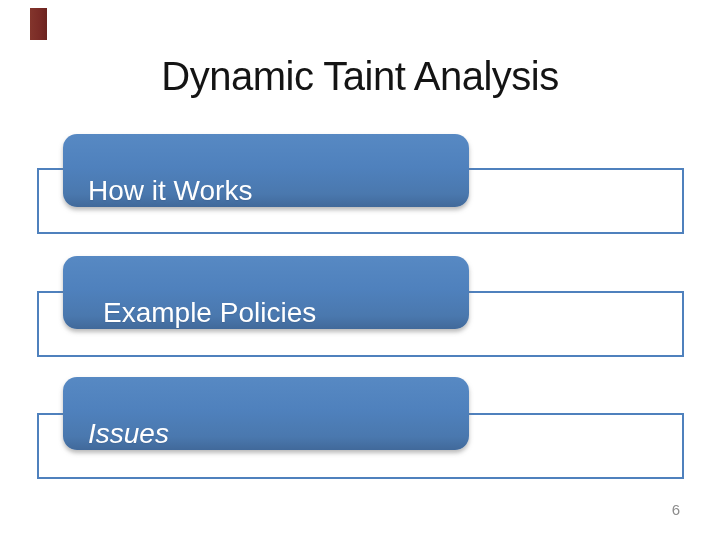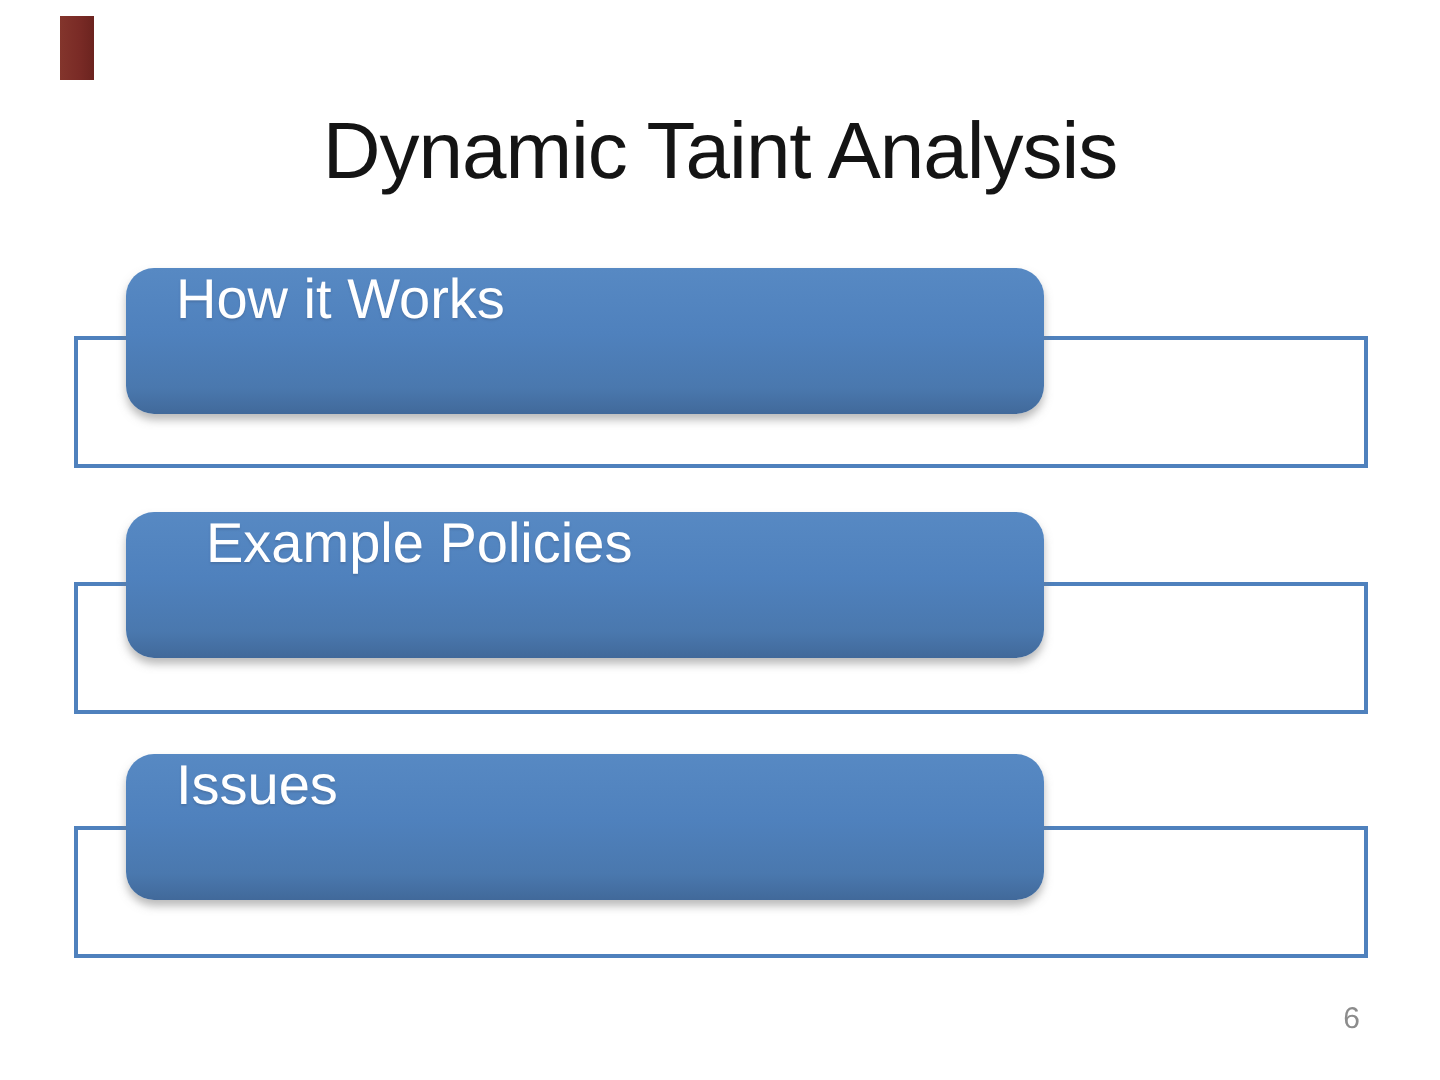--- a/index.html
+++ b/index.html
@@ -44,35 +44,35 @@
     border: 2px solid #4f81bd;
     box-sizing: border-box;
     background: transparent;
   }
   .bracket.b1 { top: 168px; }
   .bracket.b2 { top: 291px; }
   .bracket.b3 { top: 413px; }
   .item-box {
     position: absolute;
     left: 63px;
-    width: 459px;
+    width: 406px;
     height: 73px;
     box-sizing: border-box;
     border-radius: 14px;
     background: linear-gradient(180deg, #5789c3 0%, #4f81bd 45%, #4a78ae 82%, #41699a 100%);
     box-shadow: 0 3px 4px rgba(120,120,120,0.5);
     color: #ffffff;
     font-size: 28px;
     display: flex;
-    align-items: flex-start;
+    align-items: flex-end;
     padding-left: 25px;
   }
   .item-box.x1 { top: 134px; }
   .item-box.x2 { top: 256px; padding-left: 40px; }
-  .item-box.x3 { top: 377px; }
+  .item-box.x3 { top: 377px; font-style: italic; }
   .item-label {
     white-space: nowrap;
     text-shadow: 0 1px 1px rgba(60,90,130,0.35);
   }
   .page-number {
     position: absolute;
     right: 40px;
     top: 501px;
     font-size: 15px;
     color: #8c8c8c;

